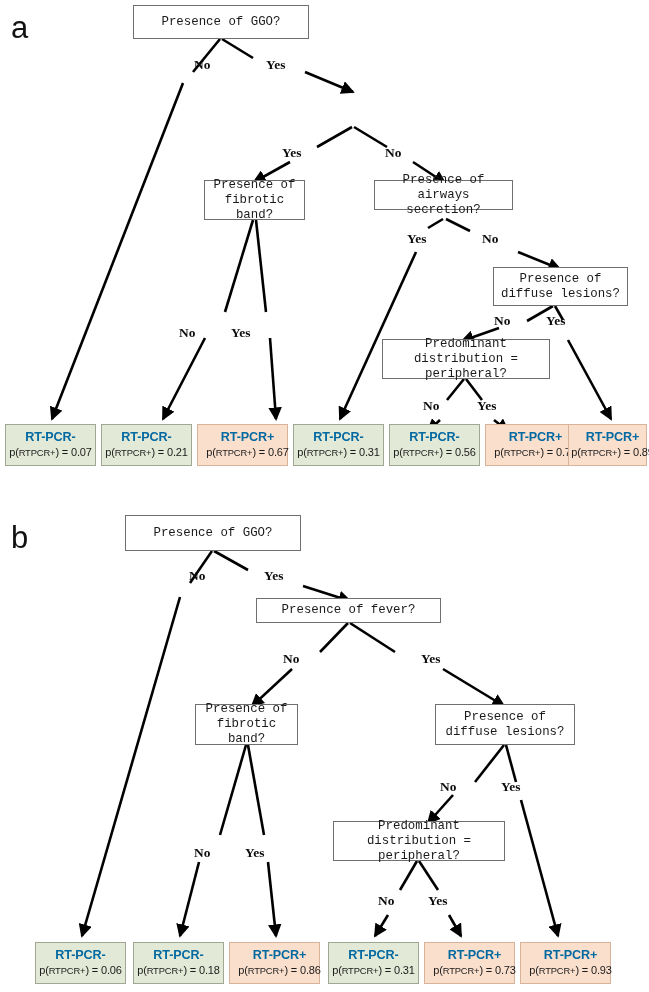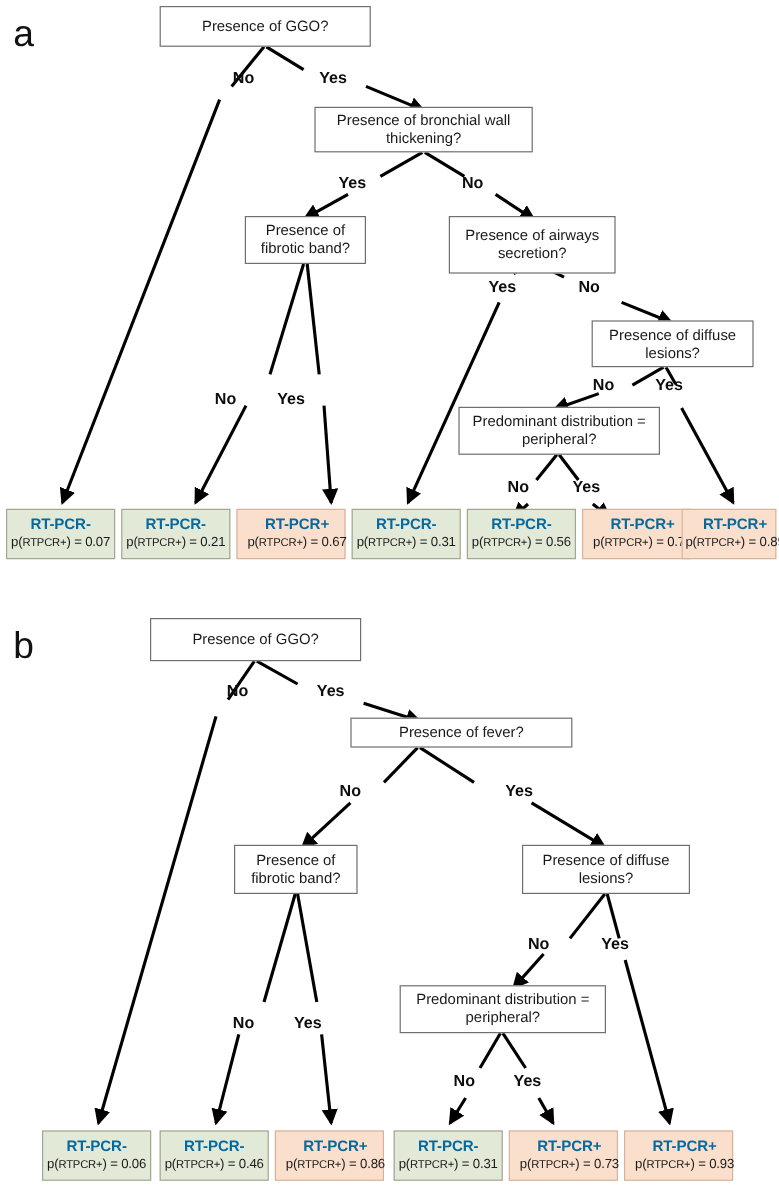--- a/index.html
+++ b/index.html
@@ -41,20 +41,21 @@
     border: 1.4px solid #6f6f6f;
     background: #ffffff;
     color: #1a1a1a;
     font-size: 12.4px;
     line-height: 15px;
     display: flex;
     align-items: center;
     justify-content: center;
     text-align: center;
     padding: 1px 4px;
+    font-family: Liberation Mono, monospace;
   }
   .leaf {
     position: absolute;
     box-sizing: border-box;
     border: 1.3px solid #9a9a8e;
     display: flex;
     flex-direction: column;
     align-items: center;
     justify-content: center;
     text-align: center;
@@ -86,20 +87,21 @@
   .leaf-prob .sm {
     font-size: 9.4px;
   }
   .edge-label {
     position: absolute;
     font-size: 13.4px;
     font-weight: bold;
     color: #0d0d0d;
     line-height: 15px;
     white-space: nowrap;
+    font-family: Liberation Serif, serif;
   }
 </style>
 </head>
 <body>
 
 <div id="stage">
 
   <svg class="edges" viewBox="0 0 649 992">
     <defs>
       <marker id="arw" viewBox="0 0 10 10" refX="8.6" refY="5" markerWidth="5.2" markerHeight="5.2" orient="auto-start-reverse">
@@ -171,25 +173,24 @@
     <path d="M 388 915 L 375 936" stroke="#000" stroke-width="2.6" fill="none" marker-end="url(#arw)"></path>
 
     <path d="M 419 861 L 438 890" stroke="#000" stroke-width="2.6" fill="none"></path>
     <path d="M 449 915 L 461 936" stroke="#000" stroke-width="2.6" fill="none" marker-end="url(#arw)"></path>
   </svg>
 
   <div class="panel-letter" style="left:11px; top:12px;">a</div>
 
   <div class="dnode" style="left:133px; top:5px; width:176px; height:34px;">Presence of GGO?</div>
 
-  <div class="dnode" style="left:262px; top:89px; width:182px; height:38px;">Presence of bronchial wall thickening?</div>
 
   <div class="dnode" style="left:204px; top:180px; width:101px; height:40px;">Presence of fibrotic band?</div>
 
-  <div class="dnode" style="left:374px; top:180px; width:139px; height:48px;">Presence of airways secretion?</div>
+  <div class="dnode" style="left:374px; top:180px; width:139px; height:30px;">Presence of airways secretion?</div>
 
   <div class="dnode" style="left:493px; top:267px; width:135px; height:39px;">Presence of diffuse lesions?</div>
 
   <div class="dnode" style="left:382px; top:339px; width:168px; height:40px;">Predominant distribution = peripheral?</div>
 
   <div class="edge-label" style="left:194px; top:57px;">No</div>
   <div class="edge-label" style="left:266px; top:57px;">Yes</div>
   <div class="edge-label" style="left:282px; top:145px;">Yes</div>
   <div class="edge-label" style="left:385px; top:145px;">No</div>
   <div class="edge-label" style="left:179px; top:325px;">No</div>
@@ -227,21 +228,21 @@
   </div>
   <div class="leaf pos" style="left:568px; top:424px; width:79px; height:42px;">
     <span class="leaf-title">RT-PCR+</span>
     <span class="leaf-prob"><span>p(</span><span class="sm">RTPCR+</span><span>) = 0.89</span></span>
   </div>
 
   <div class="panel-letter" style="left:11px; top:522px;">b</div>
 
   <div class="dnode" style="left:125px; top:515px; width:176px; height:36px;">Presence of GGO?</div>
 
-  <div class="dnode" style="left:256px; top:598px; width:185px; height:25px;margin-left:36px;">Presence of fever?</div>
+  <div class="dnode" style="left:256px; top:598px; width:185px; height:25px;">Presence of fever?</div>
 
   <div class="dnode" style="left:195px; top:704px; width:103px; height:41px;">Presence of fibrotic band?</div>
 
   <div class="dnode" style="left:435px; top:704px; width:140px; height:41px;">Presence of diffuse lesions?</div>
 
   <div class="dnode" style="left:333px; top:821px; width:172px; height:40px;">Predominant distribution = peripheral?</div>
 
   <div class="edge-label" style="left:189px; top:568px;">No</div>
   <div class="edge-label" style="left:264px; top:568px;">Yes</div>
   <div class="edge-label" style="left:283px; top:651px;">No</div>
@@ -252,21 +253,21 @@
   <div class="edge-label" style="left:501px; top:779px;">Yes</div>
   <div class="edge-label" style="left:378px; top:893px;">No</div>
   <div class="edge-label" style="left:428px; top:893px;">Yes</div>
 
   <div class="leaf neg" style="left:35px;  top:942px; width:91px; height:42px;">
     <span class="leaf-title">RT-PCR-</span>
     <span class="leaf-prob"><span>p(</span><span class="sm">RTPCR+</span><span>) = 0.06</span></span>
   </div>
   <div class="leaf neg" style="left:133px; top:942px; width:91px; height:42px;">
     <span class="leaf-title">RT-PCR-</span>
-    <span class="leaf-prob"><span>p(</span><span class="sm">RTPCR+</span><span>) = 0.46</span></span>
+    <span class="leaf-prob"><span>p(</span><span class="sm">RTPCR+</span><span>) = 0.18</span></span>
   </div>
   <div class="leaf pos" style="left:229px; top:942px; width:91px; height:42px;">
     <span class="leaf-title">RT-PCR+</span>
     <span class="leaf-prob"><span>p(</span><span class="sm">RTPCR+</span><span>) = 0.86</span></span>
   </div>
   <div class="leaf neg" style="left:328px; top:942px; width:91px; height:42px;">
     <span class="leaf-title">RT-PCR-</span>
     <span class="leaf-prob"><span>p(</span><span class="sm">RTPCR+</span><span>) = 0.31</span></span>
   </div>
   <div class="leaf pos" style="left:424px; top:942px; width:91px; height:42px;">

